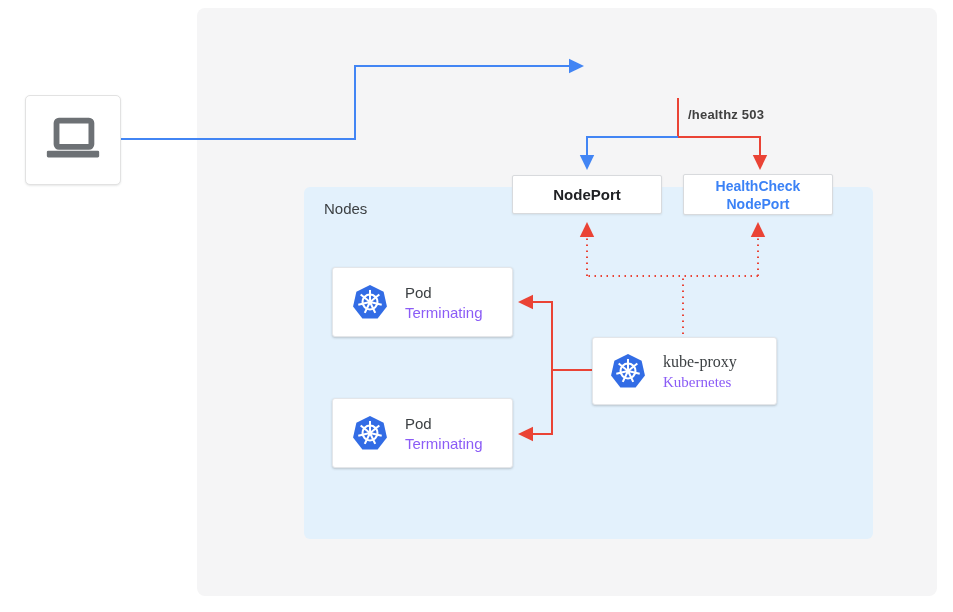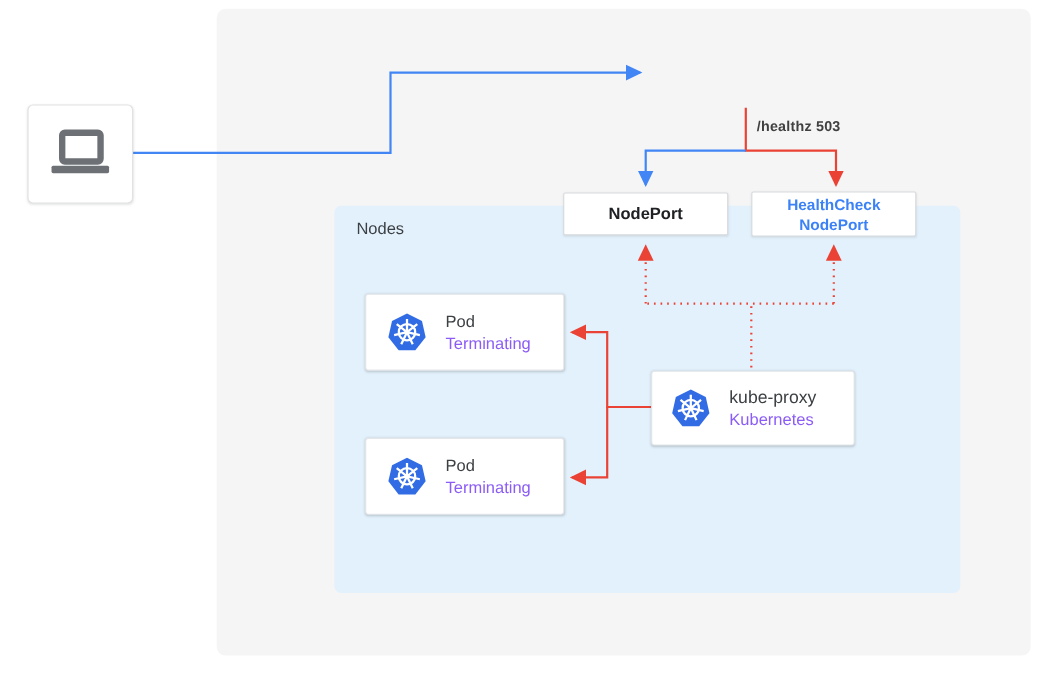--- a/index.html
+++ b/index.html
@@ -96,20 +96,21 @@
     padding-left: 18px;
     gap: 16px;
   }
   .pod-box-1 { left: 332px; top: 267px; }
   .pod-box-2 { left: 332px; top: 398px; }
   .kube-proxy-box {
     left: 592px; top: 337px;
     width: 185px; height: 68px;
     padding-left: 16px;
     gap: 16px;
+    font-family: Liberation Serif, serif;
   }
   .box-title {
     font-size: 15px;
     color: #3c4043;
     line-height: 21px;
   }
   .kube-proxy-box .box-title { font-size: 16px; }
   .box-subtitle {
     font-size: 15px;
     color: #8b5cf6;

